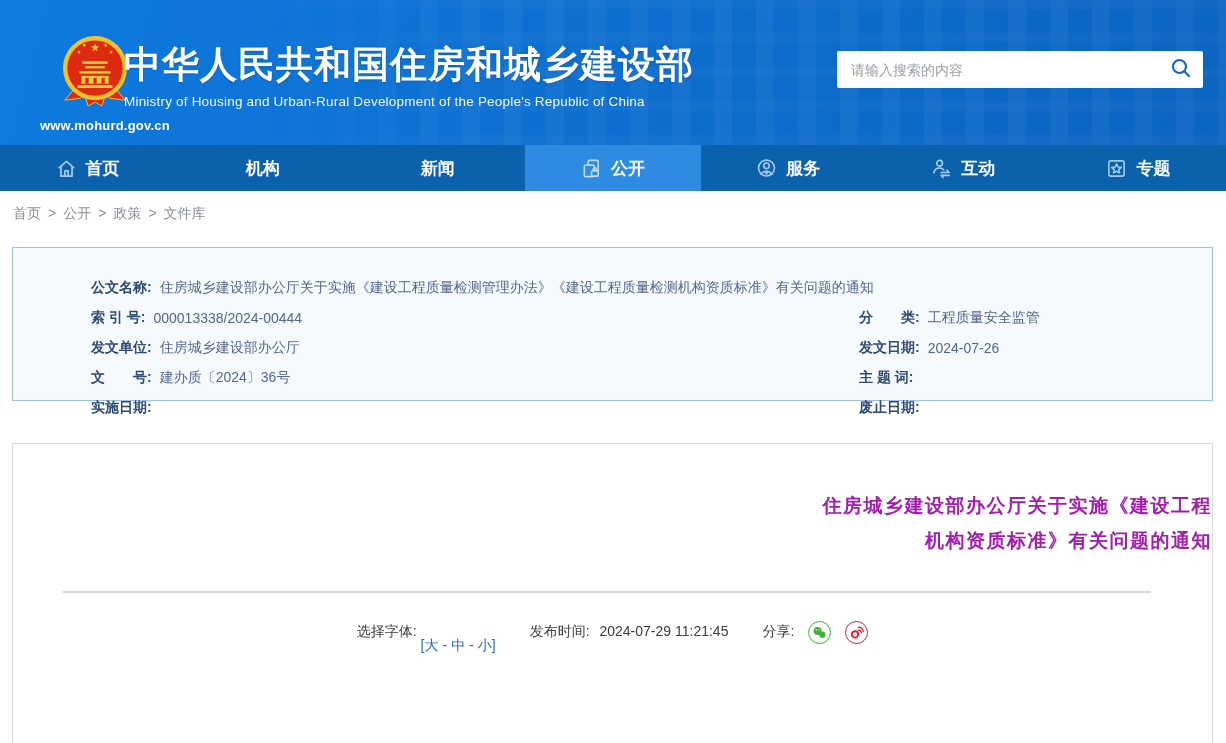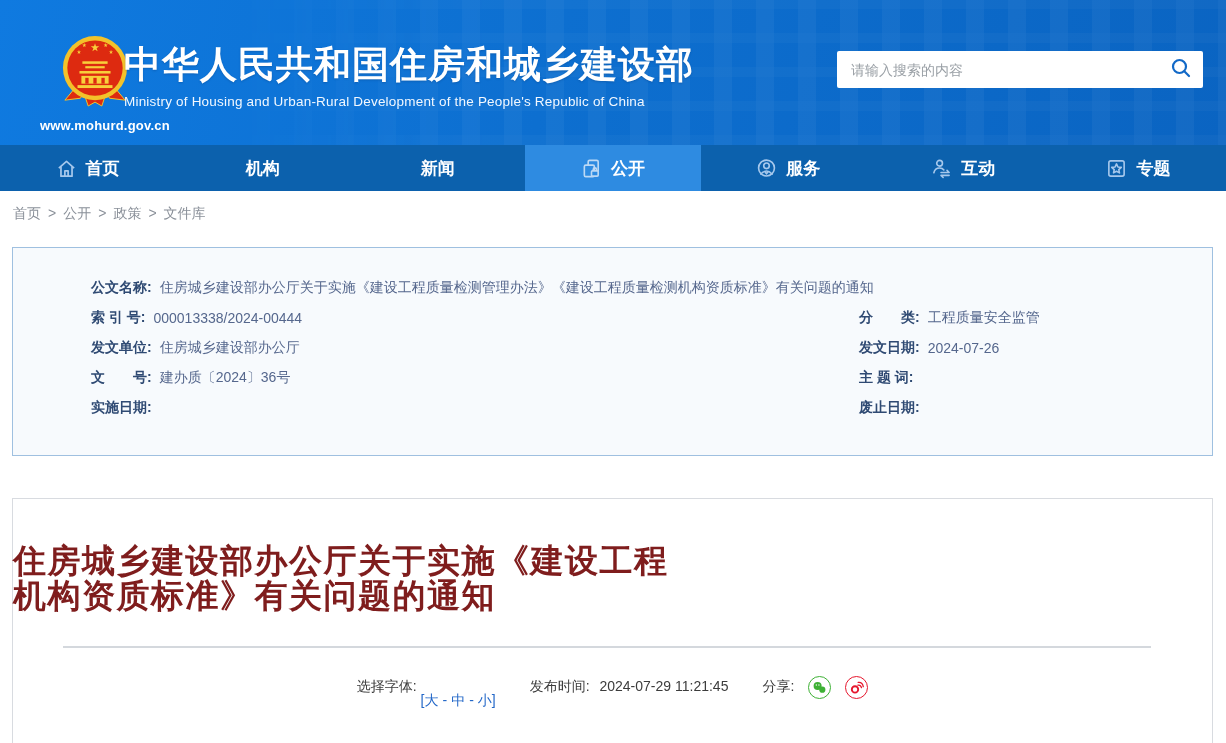--- a/index.html
+++ b/index.html
@@ -36,33 +36,33 @@
               color:#fff; font-size:17px; font-weight:bold; cursor:pointer; }
   .nav-item.active { background:#2e8be1; }
   .nav-item svg { display:block; }
 
   
   .breadcrumb { padding:14px 0 0 13px; font-size:14px; color:#8a9099; }
   .breadcrumb a { color:#8a9099; text-decoration:none; cursor:pointer; }
   .crumb-sep { margin:0 7px; }
 
   
-  .meta-box { margin:24px 12px 0 12px; width:1201px; height:209px;
+  .meta-box { margin:24px 12px 0 12px; width:1201px; height:154px;
               background:#f7fafd; border:1px solid #9fc0e0;
               padding:25px 40px 0 78px; font-size:14px; }
   .meta-grid { display:grid; grid-template-columns:768px 1fr; }
   .meta-row { height:30px; display:flex; align-items:center; white-space:nowrap; }
   .meta-row.full { grid-column:1 / span 2; }
   .meta-label { font-weight:bold; color:#2f4a73; margin-right:8px; }
   .meta-value { color:#55678d; }
 
   
   .article-card { margin:42px 12px 0 12px; width:1201px; height:400px;
                   background:#fff; border:1px solid #d8dbe0; padding-top:44px; }
-  .article-title { text-align:left; font-size:33px; font-weight:bold; color:#7f1d1d;
+  .article-title { text-align:right; font-size:19px; font-weight:bold; color:#a21caf;
                    line-height:35px; letter-spacing:1.5px; }
   .article-divider { height:2px; background:#d4d8dd; margin:33px 61px 0 50px; }
   .article-info { margin-top:16px; display:flex; align-items:center; justify-content:center;
                   font-size:14px; color:#3c3c3c; }
   .font-label { color:#3c3c3c; }
   .font-links { color:#2468c8; margin-left:4px;margin-top:28px; }
   .font-links a { color:#2468c8; text-decoration:none; cursor:pointer; }
   .font-links .sep { margin:0 4px; }
   .publish { margin-left:34px; }
   .publish .time { margin-left:6px; }

